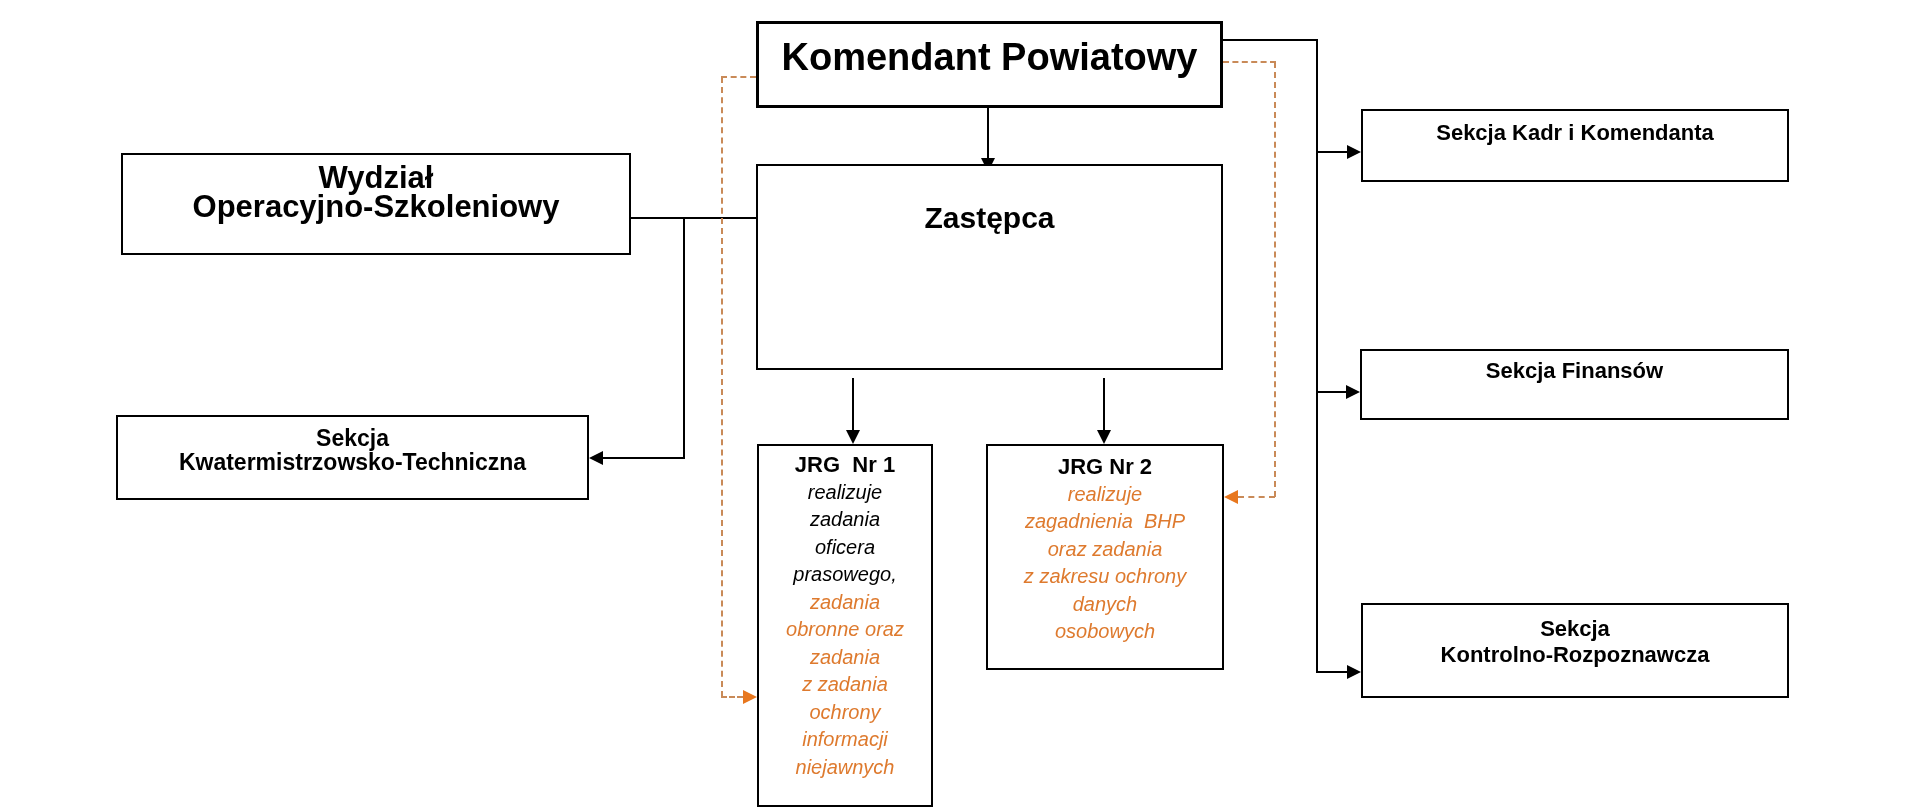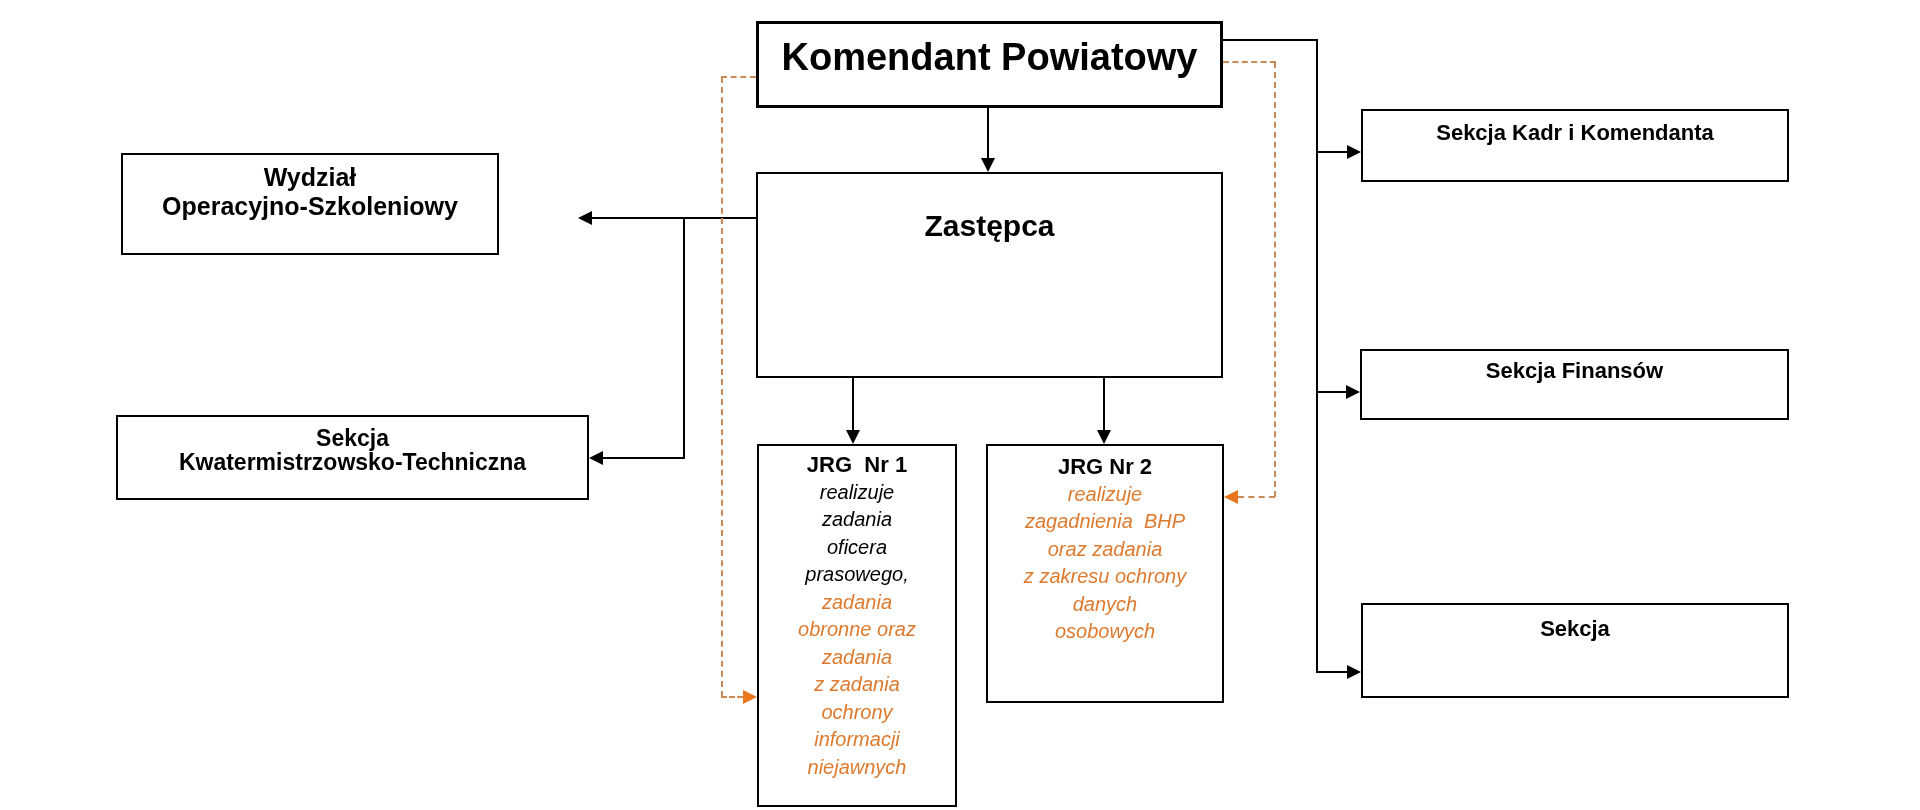--- a/index.html
+++ b/index.html
@@ -29,29 +29,29 @@
     color: #000;
   }
   .line { display: block; white-space: pre; }
   .bold { font-weight: bold; }
   .ital { font-style: italic; }
   .orange { color: #DE7A2E; }
 
   
   .n-komendant { left: 737px; top: 21px;  width: 467px; height: 87px;  border-width: 3px;
                  justify-content: center; padding-bottom: 14px; font-size: 38px; font-weight: bold; }
-  .n-zastepca  { left: 737px; top: 172px; width: 467px; height: 206px;
+  .n-zastepca  { left: 737px; top: 164px; width: 467px; height: 206px;
                  padding-top: 34px; font-size: 30px; font-weight: bold; line-height: 35px; }
-  .n-wydzial   { left: 102px; top: 153px; width: 378px; height: 102px;
-                 padding-top: 8px; font-size: 25px; font-weight: bold; line-height: 29px; }
+  .n-wydzial   { left: 102px; top: 153px; width: 510px; height: 102px;
+                 padding-top: 8px; font-size: 31px; font-weight: bold; line-height: 29px; }
   .n-kwater    { left: 97px;  top: 415px; width: 473px; height: 85px;
                  padding-top: 9px; font-size: 23px; font-weight: bold; line-height: 24px; }
-  .n-jrg1      { left: 738px; top: 444px; width: 200px; height: 363px;
+  .n-jrg1      { left: 738px; top: 444px; width: 176px; height: 363px;
                  padding-top: 5px; font-size: 20px; line-height: 27.5px; }
-  .n-jrg2      { left: 967px; top: 444px; width: 238px; height: 259px;
+  .n-jrg2      { left: 967px; top: 444px; width: 238px; height: 226px;
                  padding-top: 7px; font-size: 20px; line-height: 27.5px; }
   .n-kadr      { left: 1342px; top: 109px; width: 428px; height: 73px;
                  padding-top: 9px; font-size: 22px; font-weight: bold; line-height: 25px; }
   .n-finansow  { left: 1341px; top: 349px; width: 429px; height: 71px;
                  padding-top: 7px; font-size: 22px; line-height: 26px; }
   .n-kontrolno { left: 1342px; top: 603px; width: 428px; height: 95px;
                  padding-top: 11px; font-size: 22px; font-weight: bold; line-height: 26px; }
   .jrg-title { font-size: 22px; font-weight: bold; }
 
   
@@ -158,15 +158,16 @@
   <div class="box n-kadr">
     <span class="line">Sekcja Kadr i Komendanta</span>
   </div>
 
   <div class="box n-finansow">
     <span class="line bold">Sekcja Finansów</span>
   </div>
 
   <div class="box n-kontrolno">
     <span class="line">Sekcja</span>
+    <span class="line">Kontrolno-Rozpoznawcza</span>
   </div>
 
 </div>
 
 </body></html>

